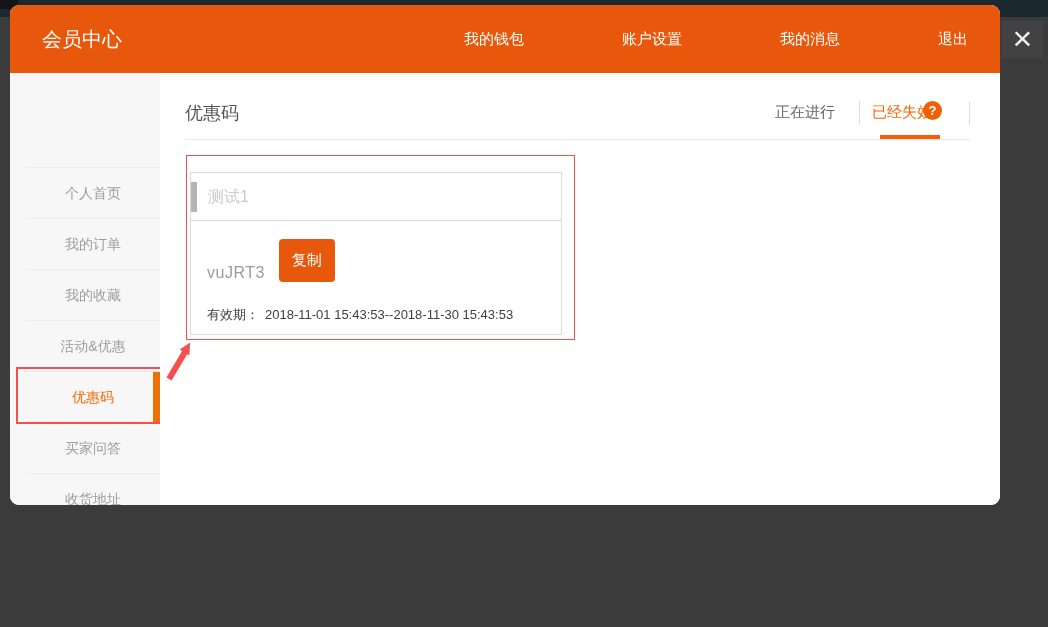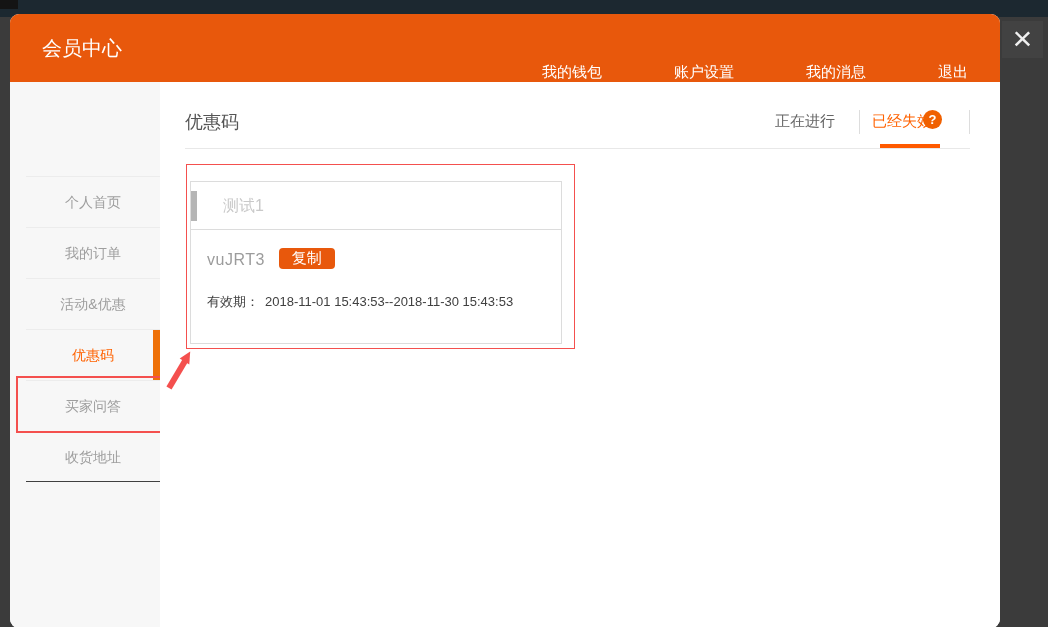--- a/index.html
+++ b/index.html
@@ -22,36 +22,36 @@
 
   
   .close-btn {
     position: absolute; left: 1002px; top: 21px; width: 41px; height: 37px;
     background: #424242; display: flex; align-items: center; justify-content: center;
     cursor: pointer;
   }
 
   
   .panel {
-    position: absolute; left: 10px; top: 14px; width: 990px; height: 614px;
+    position: absolute; left: 10px; top: 5px; width: 990px; height: 500px;
     background: #ffffff; border-radius: 9px; overflow: hidden;
   }
 
   
   .panel-header {
     position: absolute; left: 0; top: 0; width: 100%; height: 68px;
     background: #e8580c;
   }
   .panel-title {
     position: absolute; left: 32px; top: 0; height: 68px; line-height: 68px;
     color: #ffffff; font-size: 20px;
   }
   .top-nav {
     position: absolute; right: 32px; top: 0; height: 68px;
-    display: flex; align-items: flex-end; gap: 72px;
+    display: flex; align-items: center; gap: 98px;
   }
   .top-nav-item { color: #ffffff; font-size: 15px; cursor: pointer; white-space: nowrap; }
 
   
   .sidebar {
     position: absolute; left: 0; top: 68px; width: 150px; bottom: 0;
     background: #f7f7f7;
   }
   .sidebar-menu { position: absolute; left: 0; top: 94px; width: 100%; padding-left: 16px; }
   .sidebar-item {
@@ -112,28 +112,28 @@
     border: 1px solid #dcdcdc; background: #ffffff;
   }
   .coupon-head {
     position: relative; height: 48px; border-bottom: 1px solid #dcdcdc;
   }
   .coupon-head-bar {
     position: absolute; left: 0; top: 9px; width: 6px; height: 30px;
     background: #b5b5b5;
   }
   .coupon-name {
-    padding-left: 32px; line-height: 48px; font-size: 16px; color: #c9c9c9;
+    padding-left: 17px; line-height: 48px; font-size: 16px; color: #c9c9c9;
   }
   .coupon-body { padding: 18px 16px 0 16px; }
   .code-row { display: flex; align-items: flex-end; gap: 14px; }
   .coupon-code { font-size: 16px; color: #9c9c9c; letter-spacing: 0.5px; }
   .copy-btn {
     background: #e8580c; color: #ffffff; font-size: 15px;
-    border: none; border-radius: 4px; padding: 1px 13px; cursor: pointer;
+    border: none; border-radius: 4px; padding: 12px 13px; cursor: pointer;
     font-family: "Liberation Sans", "DejaVu Sans", sans-serif;
   }
   .validity-row { margin-top: 24px; font-size: 13px; color: #404040; }
   .validity-row .val { margin-left: 6px; }
 </style>
 </head>
 <body>
 
 <div class="backdrop-topbar"></div>
 <div class="backdrop-artifact"></div>
@@ -151,20 +151,21 @@
       <span class="top-nav-item">账户设置</span>
       <span class="top-nav-item">我的消息</span>
       <span class="top-nav-item">退出</span>
     </div>
   </div>
 
   <div class="sidebar">
     <div class="sidebar-menu">
       <div class="sidebar-item">个人首页</div>
       <div class="sidebar-item">我的订单</div>
+      <div class="sidebar-item">我的收藏</div>
       <div class="sidebar-item">活动&amp;优惠</div>
       <div class="sidebar-item active">
         <span>优惠码</span>
         <span class="active-bar"></span>
       </div>
       <div class="sidebar-item">买家问答</div>
       <div class="sidebar-item">收货地址</div>
     </div>
 
     <div class="anno-rect-sidebar"></div>

